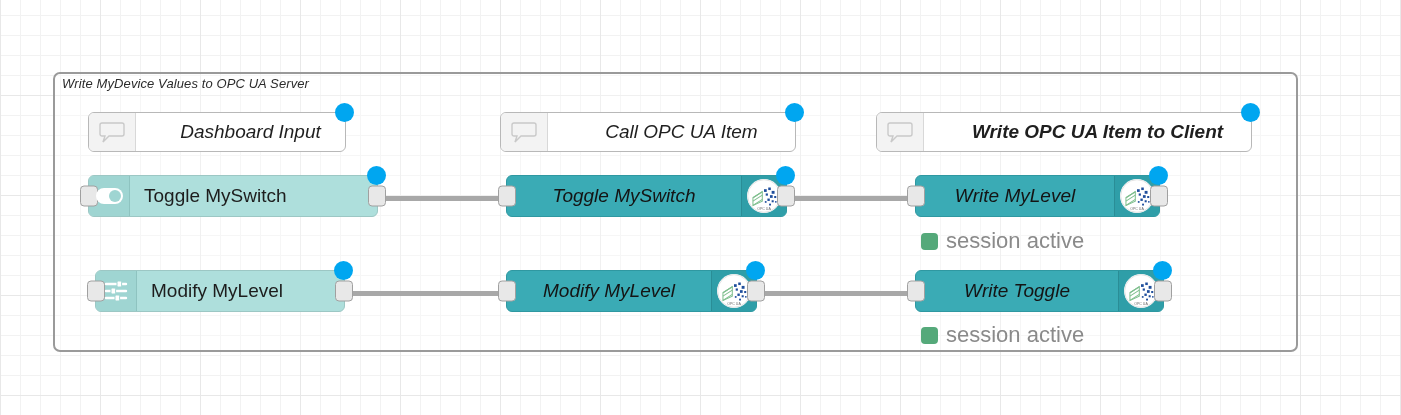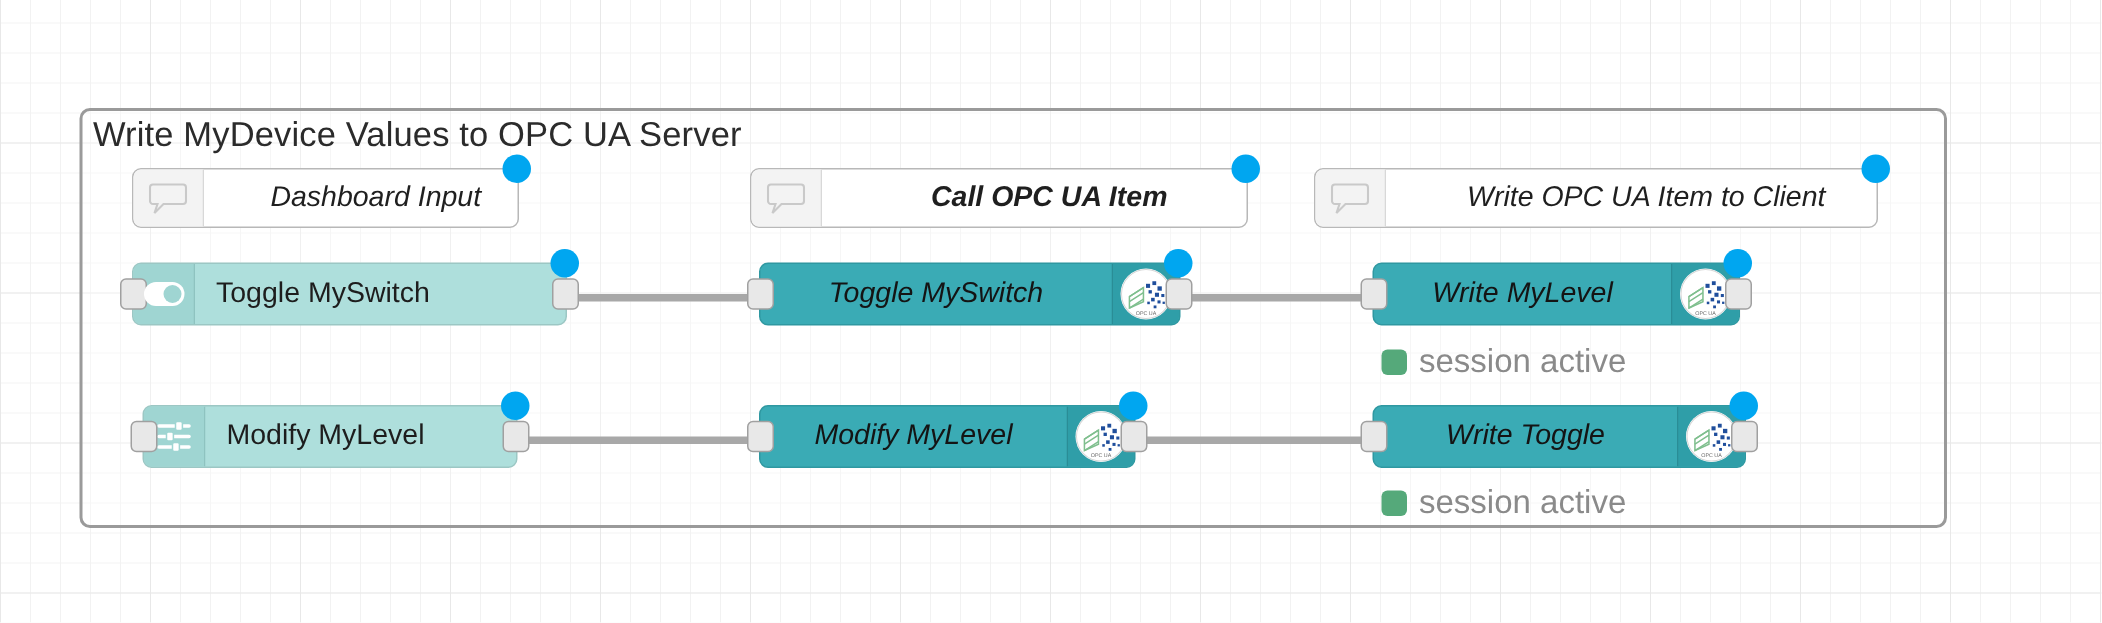--- a/index.html
+++ b/index.html
@@ -32,24 +32,25 @@
     height: 280px;
     border: 2px solid #9a9a9a;
     border-radius: 7px;
     background: rgba(255,255,255,0.35);
     box-sizing: border-box;
   }
   .group-label {
     position: absolute;
     left: 62px;
     top: 76px;
-    font-size: 23px;
+    font-size: 13px;
     color: #2b2b2b;
     white-space: nowrap;
     letter-spacing: 0.1px;
+    font-style: italic;
   }
 
   
   .wire {
     position: absolute;
     height: 5px;
     background: #a8a8a8;
     border-radius: 2px;
   }
 
@@ -232,31 +233,31 @@
   <div class="node comment" style="left:88px; top:112px; width:258px;">
     <div class="icon-cell">
       <svg width="26" height="22" viewBox="0 0 26 22" aria-hidden="true">
         <path d="M3 2 H23 A2 2 0 0 1 25 4 V13 A2 2 0 0 1 23 15 H10 L4 21 L6 15 H3 A2 2 0 0 1 1 13 V4 A2 2 0 0 1 3 2 Z" fill="none" stroke="#c9c9c9" stroke-width="1.4"></path>
       </svg>
     </div>
     <div class="label">Dashboard Input</div>
     <div class="sel-dot"></div>
   </div>
 
-  <div class="node comment" style="left:500px; top:112px; width:332px;font-weight:bold;">
+  <div class="node comment" style="left:500px; top:112px; width:296px;">
     <div class="icon-cell">
       <svg width="26" height="22" viewBox="0 0 26 22" aria-hidden="true">
         <path d="M3 2 H23 A2 2 0 0 1 25 4 V13 A2 2 0 0 1 23 15 H10 L4 21 L6 15 H3 A2 2 0 0 1 1 13 V4 A2 2 0 0 1 3 2 Z" fill="none" stroke="#c9c9c9" stroke-width="1.4"></path>
       </svg>
     </div>
     <div class="label">Call OPC UA Item</div>
     <div class="sel-dot"></div>
   </div>
 
-  <div class="node comment" style="left:876px; top:112px; width:376px;">
+  <div class="node comment" style="left:876px; top:112px; width:376px;font-weight:bold;">
     <div class="icon-cell">
       <svg width="26" height="22" viewBox="0 0 26 22" aria-hidden="true">
         <path d="M3 2 H23 A2 2 0 0 1 25 4 V13 A2 2 0 0 1 23 15 H10 L4 21 L6 15 H3 A2 2 0 0 1 1 13 V4 A2 2 0 0 1 3 2 Z" fill="none" stroke="#c9c9c9" stroke-width="1.4"></path>
       </svg>
     </div>
     <div class="label">Write OPC UA Item to Client</div>
     <div class="sel-dot"></div>
   </div>
 
   <div class="node dash" style="left:88px; top:175px; width:290px;">

